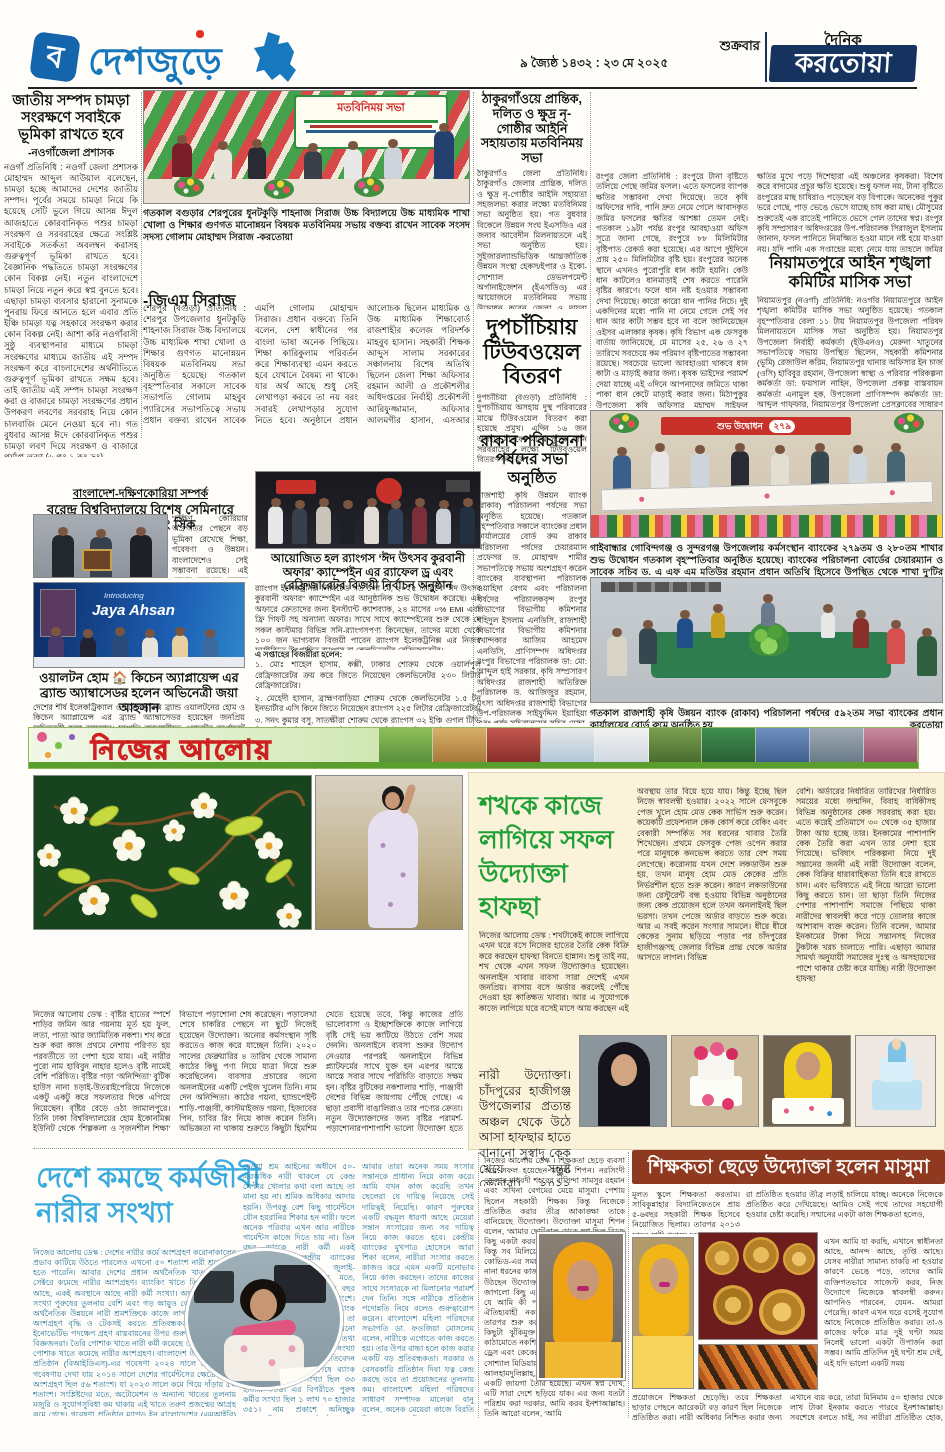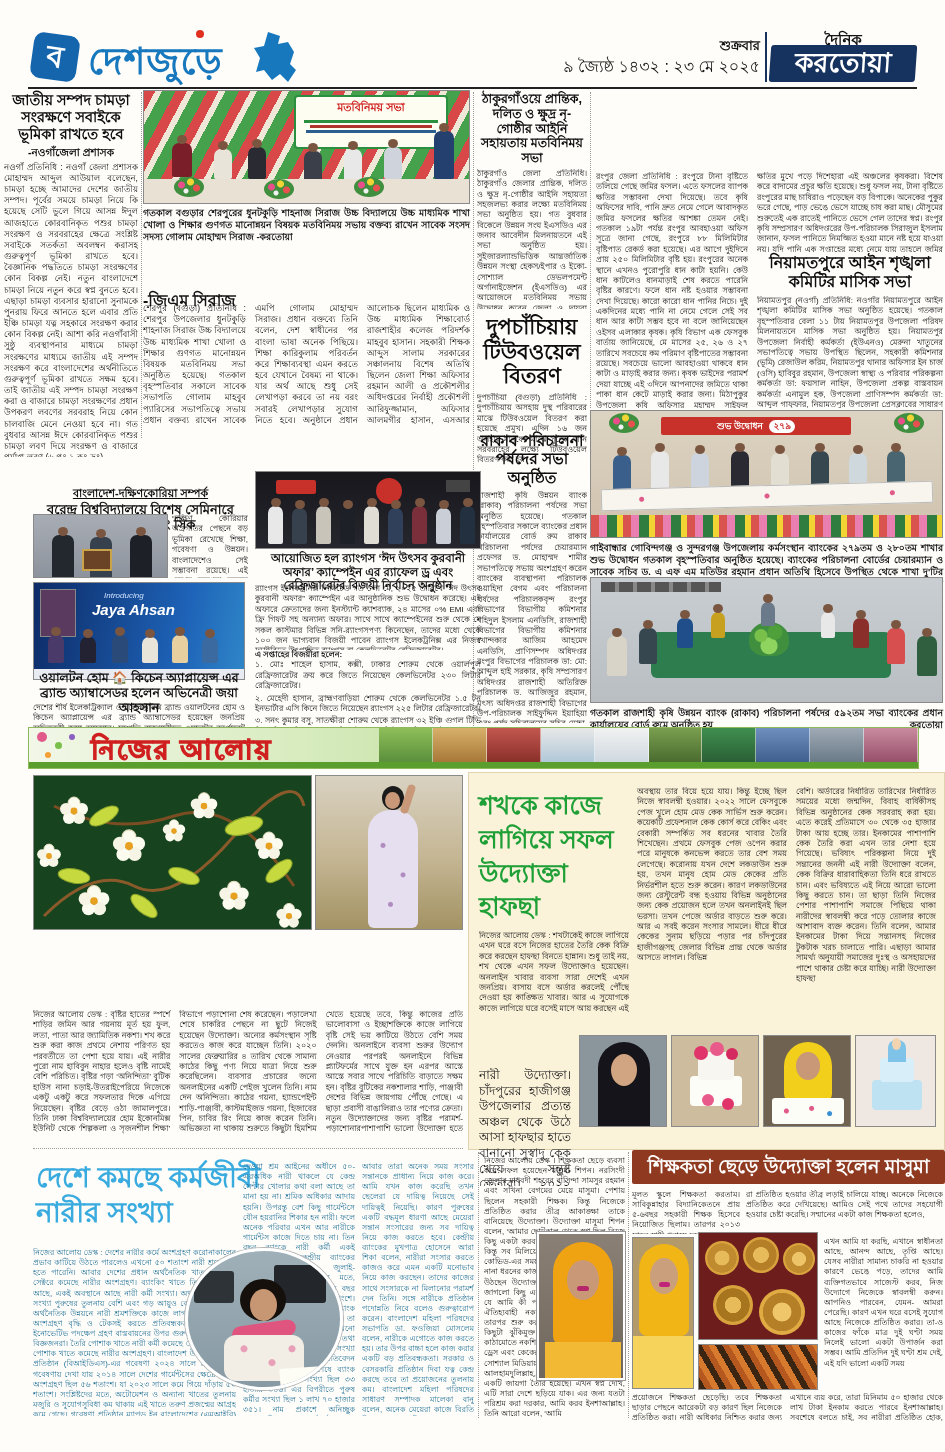--- a/index.html
+++ b/index.html
@@ -33,21 +33,21 @@
 
   <div class="abs" style="left:0;top:28;width:945px;height:58px;top:28px;">
     <div class="abs" style="left:32px;top:6px;width:46px;height:46px;background:#1565ad;border-radius:10px;transform:rotate(8deg);
                 color:#fff;font-weight:bold;font-size:30px;text-align:center;line-height:46px;"><span>ব</span></div>
     <div class="abs" style="left:196px;top:2px;width:8px;height:8px;border-radius:50%;background:#e03020;"></div>
     <div class="abs" style="left:88px;top:4px;font-size:37px;font-weight:bold;color:#1778be;letter-spacing:1px;">দেশজুড়ে</div>
     <svg class="abs" style="left:250px;top:2px;" width="52" height="56" viewBox="0 0 52 56">
       <path d="M18 2 L30 6 L28 14 L38 12 L44 22 L40 34 L46 40 L38 52 L30 44 L22 50 L14 40 L6 42 L10 28 L4 18 L14 16 Z" fill="#1778be"></path>
     </svg>
     <div class="abs" style="left:560px;top:8px;width:200px;text-align:right;font-size:13px;font-weight:bold;">শুক্রবার</div>
-    <div class="abs" style="left:520px;top:26px;width:240px;text-align:right;font-size:16px;font-weight:normal;">৯ জ্যৈষ্ঠ ১৪৩২ : ২৩ মে ২০২৫</div>
+    <div class="abs" style="left:520px;top:26px;width:240px;font-size:12px;font-weight:bold;">৯ জ্যৈষ্ঠ ১৪৩২ : ২৩ মে ২০২৫</div>
     <div class="abs" style="left:772px;top:0px;width:142px;text-align:center;font-size:15px;font-weight:bold;">দৈনিক</div>
     <div class="abs" style="left:770px;top:17px;width:146px;height:37px;background:#16335f;border-radius:3px;color:#fff;
                 font-weight:bold;font-size:27px;text-align:center;line-height:37px;transform:skewX(-4deg);">
       <span>করতোয়া</span>
     </div>
     <div class="abs" style="left:765px;top:4px;width:2px;height:50px;background:#16335f;"></div>
   </div>
   <div class="abs" style="left:28px;top:87px;width:889px;height:2px;background:#222;"></div>
 
   <div class="abs" style="left:4px;top:92px;width:134px;">
@@ -151,21 +151,21 @@
     <div class="hl" style="font-size:13px;margin-top:2px;">বরেন্দ্র বিশ্ববিদ্যালয়ে বিশেষ সেমিনারে রাষ্ট্রদূত পার্ক ইয়ং সিক</div>
   </div>
   <div class="abs photo" style="left:33px;top:514px;width:135px;height:64px;background:linear-gradient(#a8adb5,#8d939c);">
     <div class="pp" style="left:18px;top:20px;width:22px;height:44px;background:#23272e;"></div>
     <div class="pp" style="left:56px;top:22px;width:22px;height:42px;background:#37414e;"></div>
     <div class="pp" style="left:96px;top:20px;width:22px;height:44px;background:#1d2127;"></div>
     <div class="abs" style="left:48px;top:34px;width:26px;height:18px;background:#6a4226;border:2px solid #caa24a;"></div>
   </div>
   <div class="abs bt" style="left:172px;top:514px;width:76px;height:64px;overflow:hidden;font-size:8px;">“দক্ষিণ কোরিয়ার অগ্রগতির পেছনে বড় ভূমিকা রেখেছে শিক্ষা, গবেষণা ও উন্নয়ন। বাংলাদেশেও সেই সম্ভাবনা রয়েছে। এই দেশের তরুণরা অত্যন্ত মেধাবী (৬ পৃঃ ১ কঃ দ্রঃ)</div>
 
-  <div class="abs photo" style="left:33px;top:582px;width:212px;height:98px;background:linear-gradient(100deg,#0d2b66,#1e63b8 70%,#2f86c8);">
+  <div class="abs photo" style="left:33px;top:582px;width:212px;height:86px;background:linear-gradient(100deg,#0d2b66,#1e63b8 70%,#2f86c8);">
     <div class="abs" style="left:70px;top:8px;color:#cfe2ff;font-size:8px;font-style:italic;">Introducing</div>
     <div class="abs" style="left:58px;top:18px;color:#ffffff;font-size:15px;font-weight:bold;font-style:italic;">Jaya Ahsan</div>
     <div class="abs" style="left:6px;top:6px;width:34px;height:46px;background:#5a3a5f;border:1px solid #888;"></div>
     <div class="pp" style="left:14px;top:52px;width:16px;height:28px;background:#4a3a6a;"></div>
     <div class="pp" style="left:46px;top:54px;width:16px;height:26px;background:#223;"></div>
     <div class="pp" style="left:78px;top:52px;width:16px;height:28px;background:#2a4a7a;"></div>
     <div class="pp" style="left:108px;top:54px;width:16px;height:26px;background:#e8e4da;"></div>
     <div class="pp" style="left:138px;top:52px;width:16px;height:28px;background:#e8cfa0;"></div>
     <div class="pp" style="left:168px;top:54px;width:16px;height:26px;background:#3a6aa0;"></div>
     <div class="abs" style="left:0;bottom:0;width:100%;height:10px;background:#e8ecf2;"></div>

